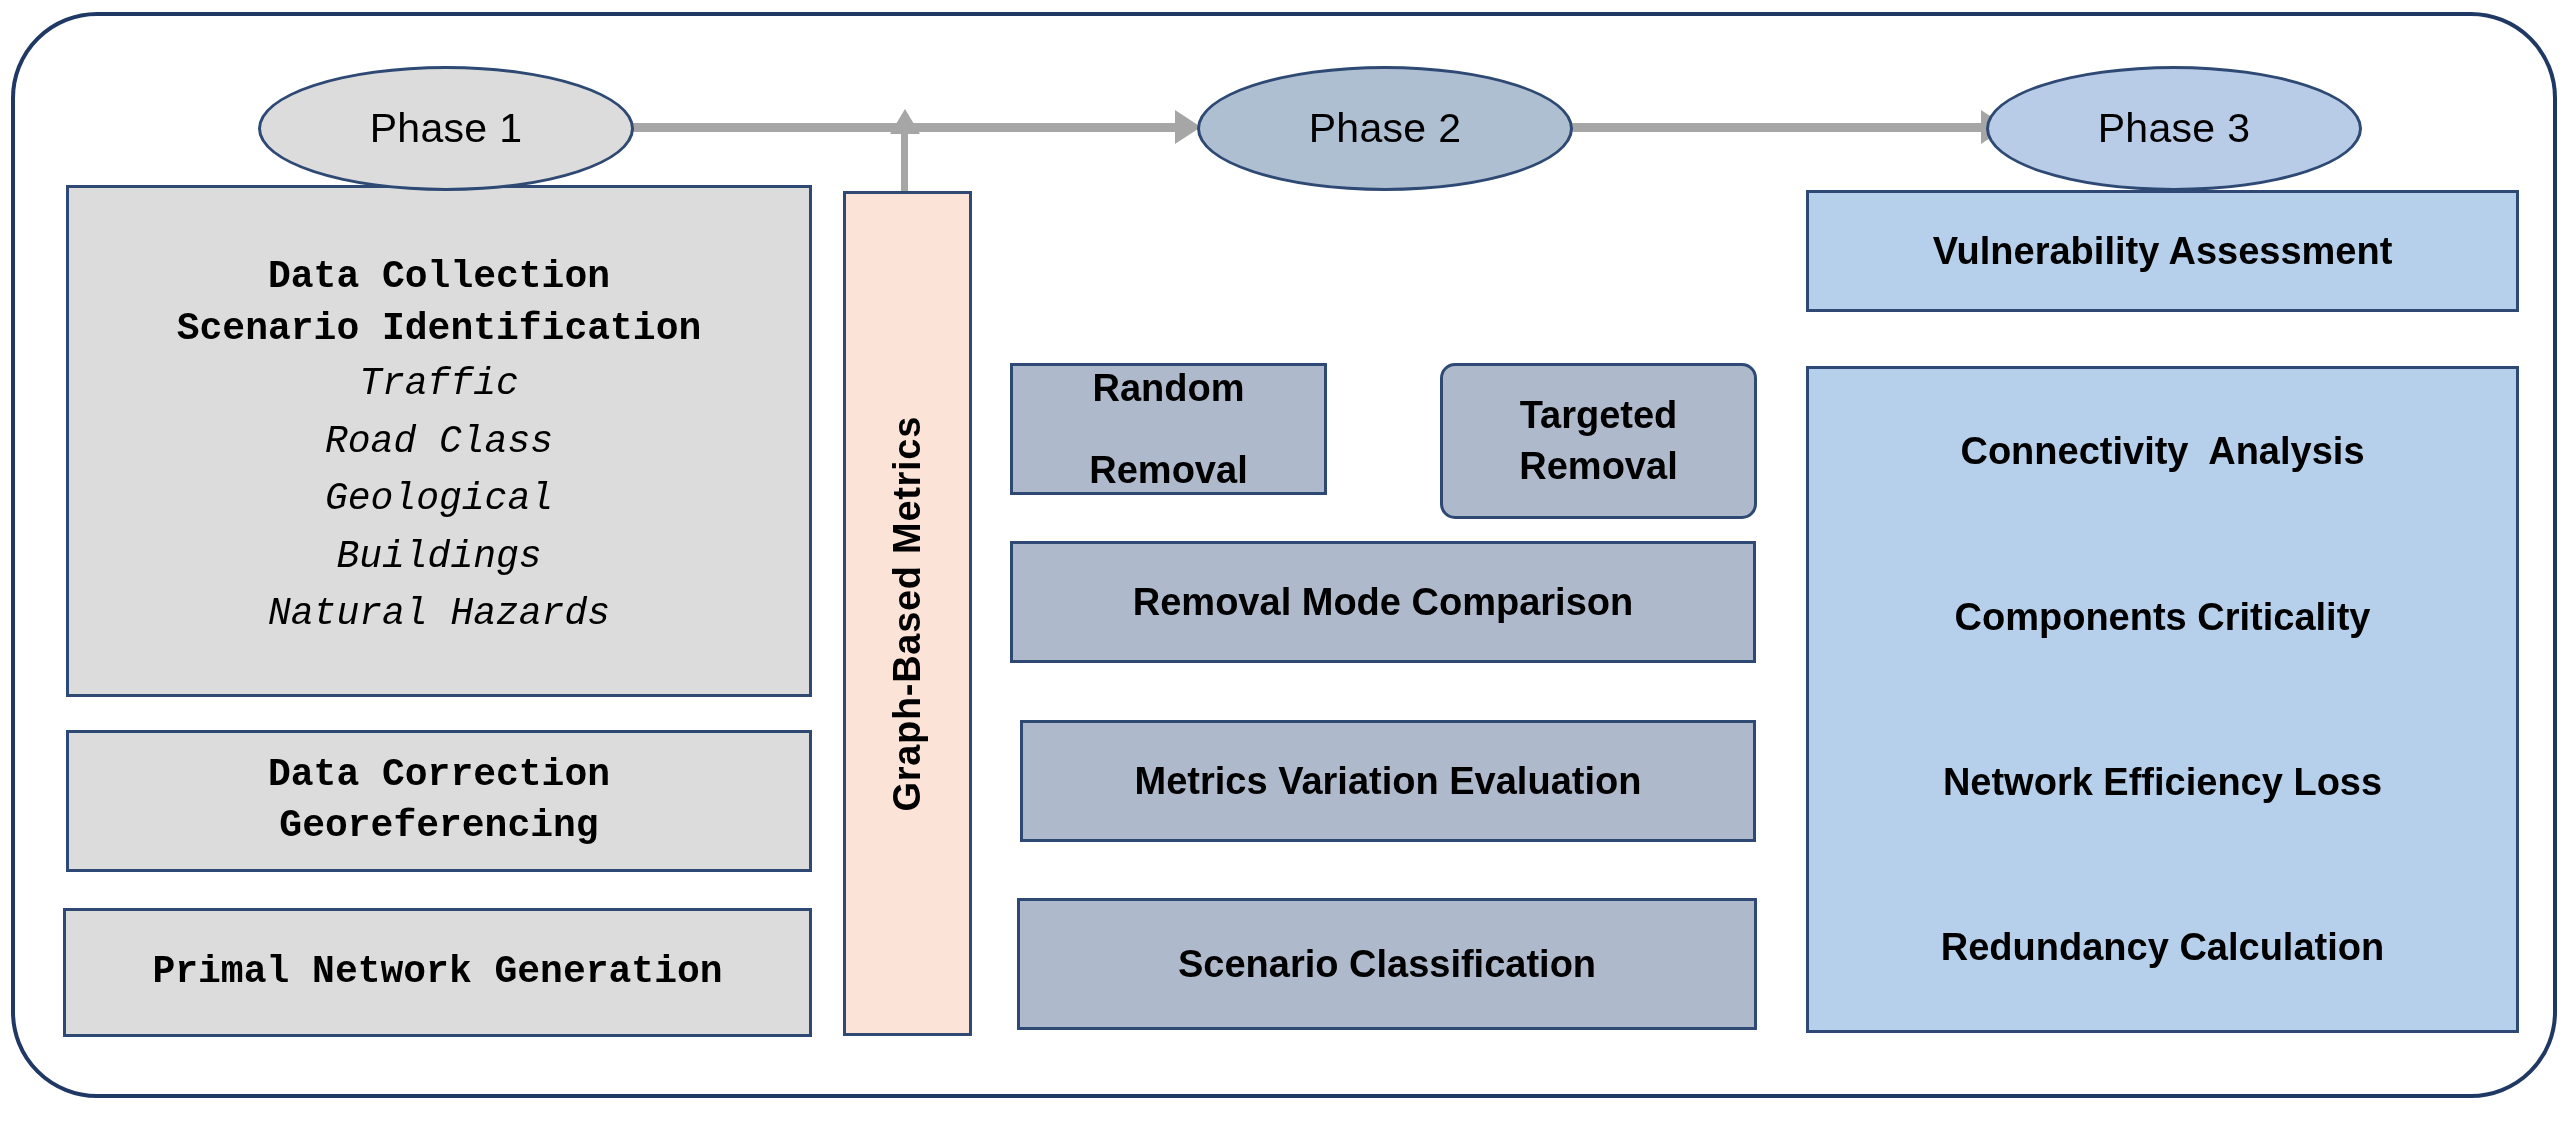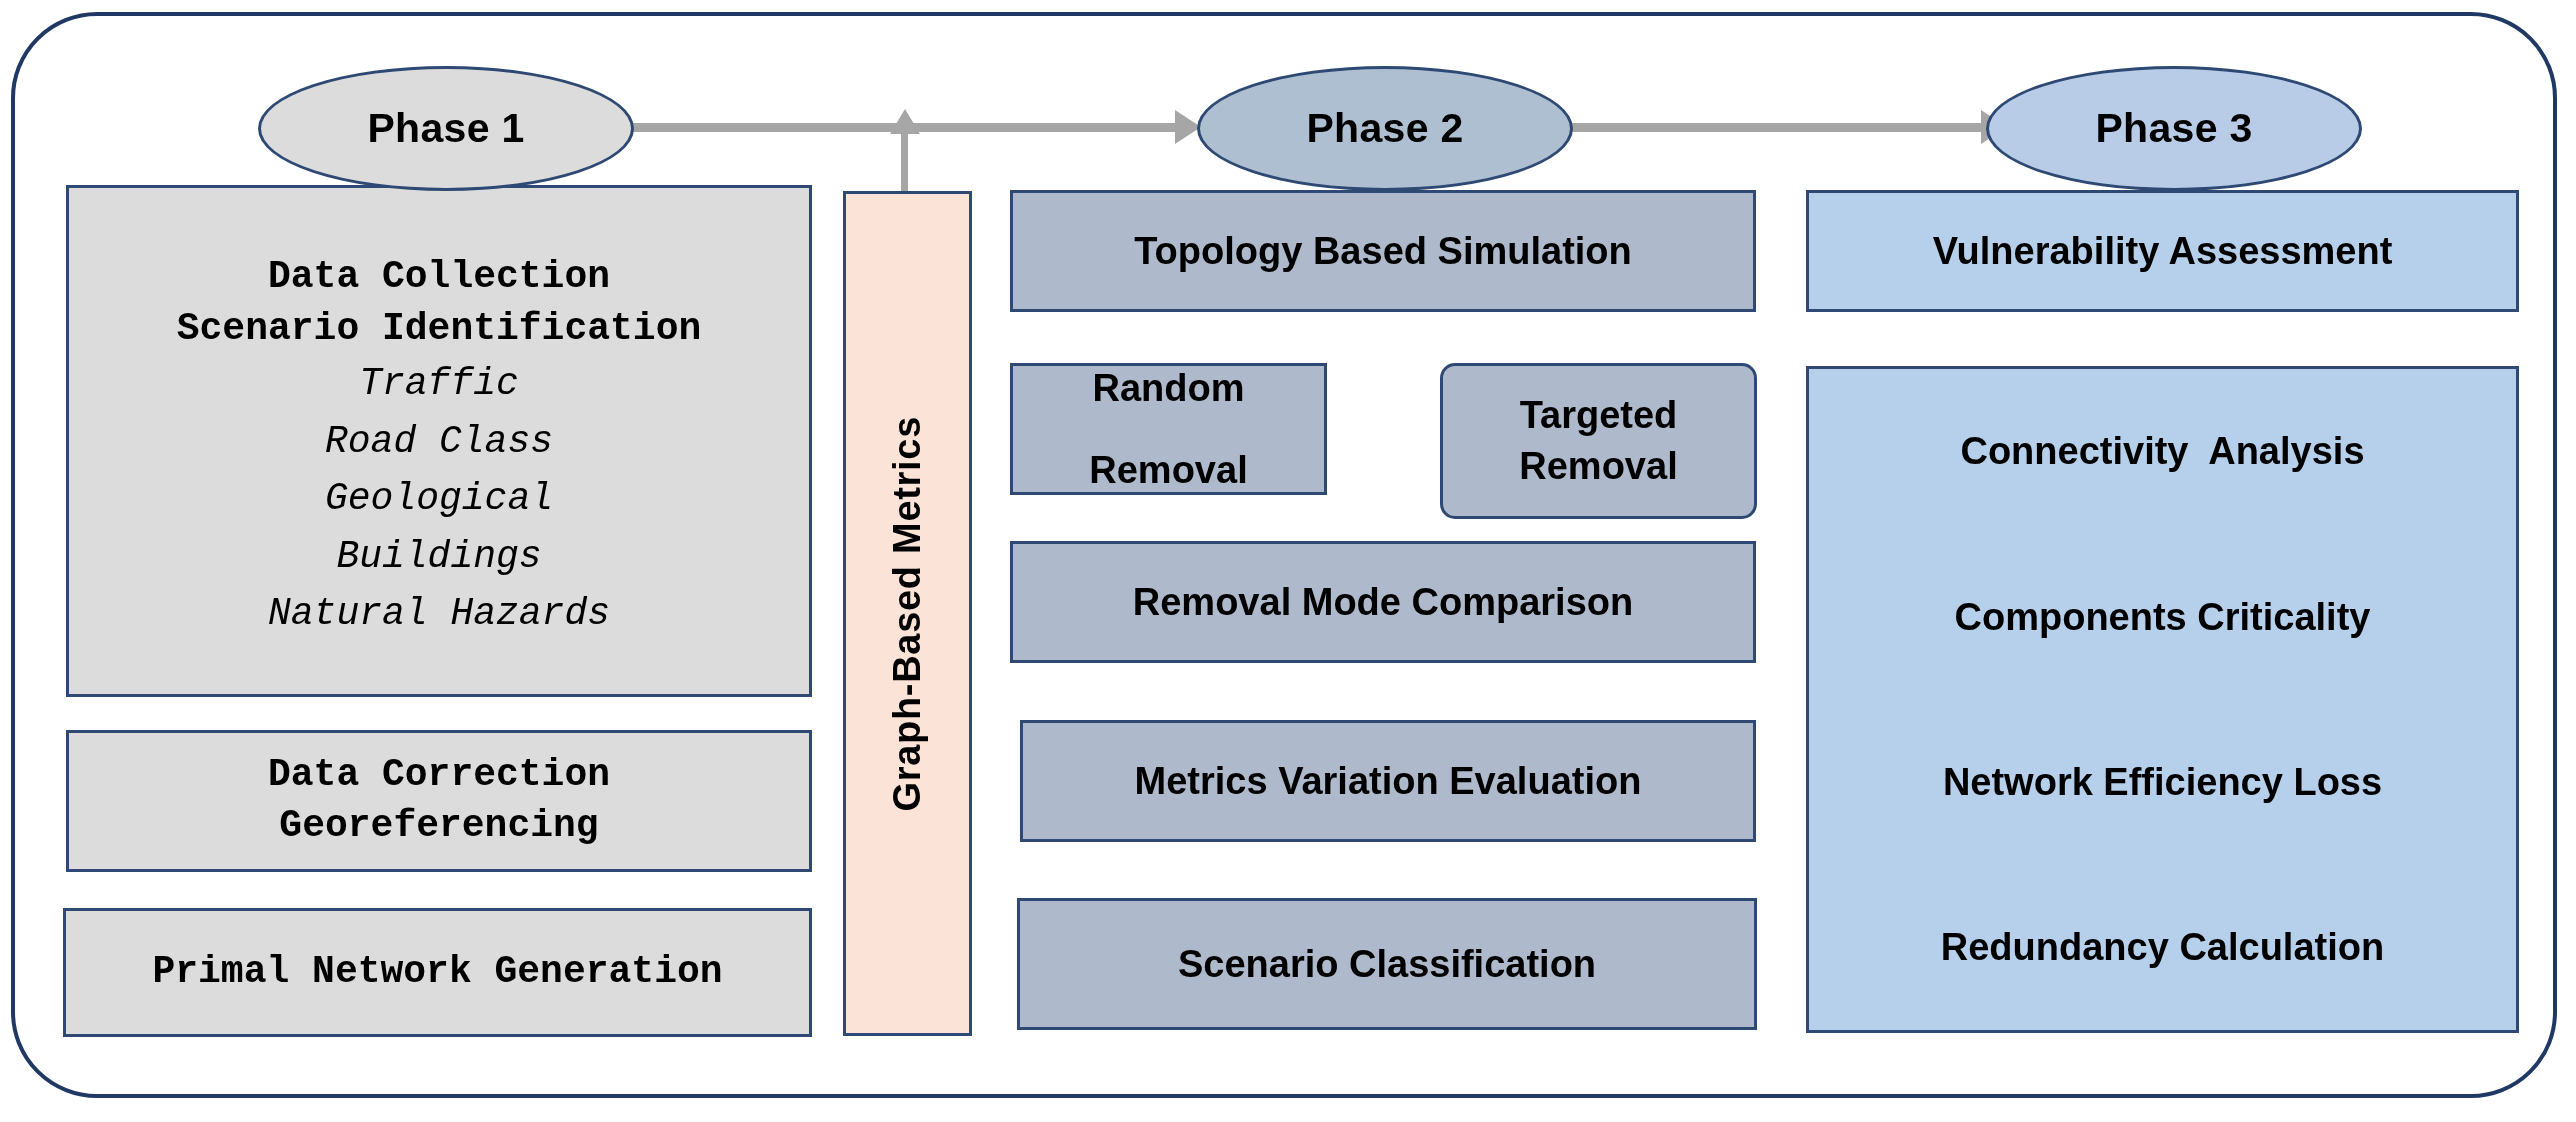--- a/index.html
+++ b/index.html
@@ -35,21 +35,21 @@
     border-radius: 50%;
     border: 3.3px solid #2E4A74;
     box-sizing: border-box;
     display: flex;
     align-items: center;
     justify-content: center;
     z-index: 6;
   }
   .phase-ellipse .ellipse-label {
     font-size: 41px;
-    font-weight: bold;
+    font-weight: normal;
     color: #000000;
     letter-spacing: 0.3px;
     line-height: 1;
   }
   #phase1-ellipse { left: 258px; top: 66px; width: 376px; height: 125px; background: #DCDCDC; }
   #phase2-ellipse { left: 1197px; top: 66px; width: 376px; height: 125px; background: #AFBFD2; }
   #phase3-ellipse { left: 1986px; top: 66px; width: 376px; height: 125px; background: #B8CCE7; }
 
   
   .conn { position: absolute; background: #A6A6A6; z-index: 3; }
@@ -193,23 +193,20 @@
   </div>
 
   <div class="box gray" id="p1-primal">
     <div class="line">Primal Network Generation</div>
   </div>
 
   <div class="box" id="metrics-box">
     <span class="vlabel">Graph-Based Metrics</span>
   </div>
 
-  <div class="box steel" id="p2-topology">
-    <div class="line">Topology Based Simulation</div>
-  </div>
 
   <div class="box steel" id="p2-random">
     <div class="line">Random</div>
     <div class="line">Removal</div>
   </div>
 
   <div class="box steel" id="p2-targeted">
     <div class="line">Targeted</div>
     <div class="line">Removal</div>
   </div>

